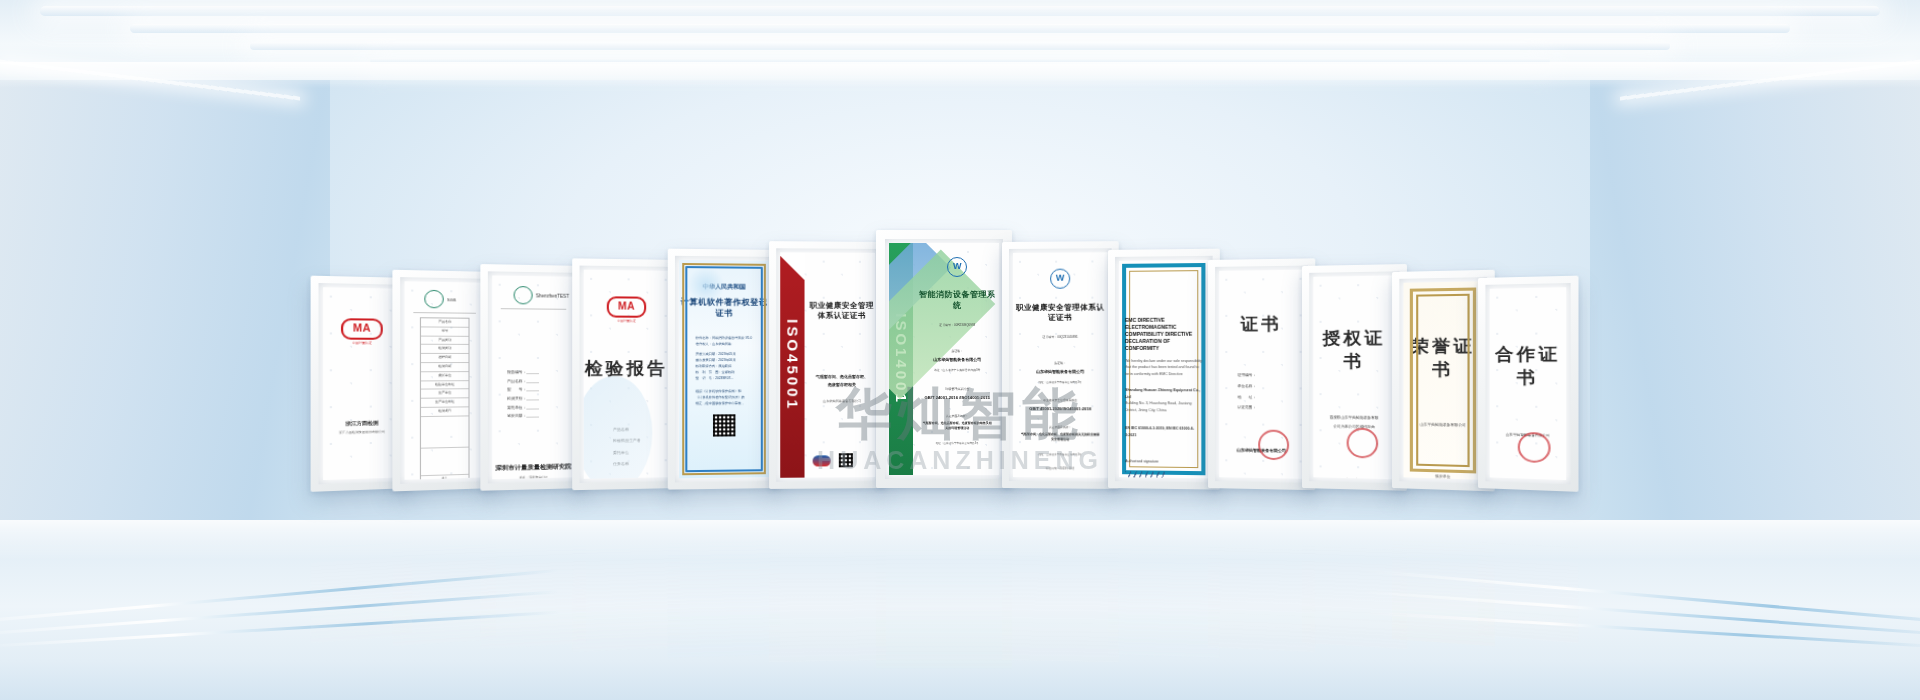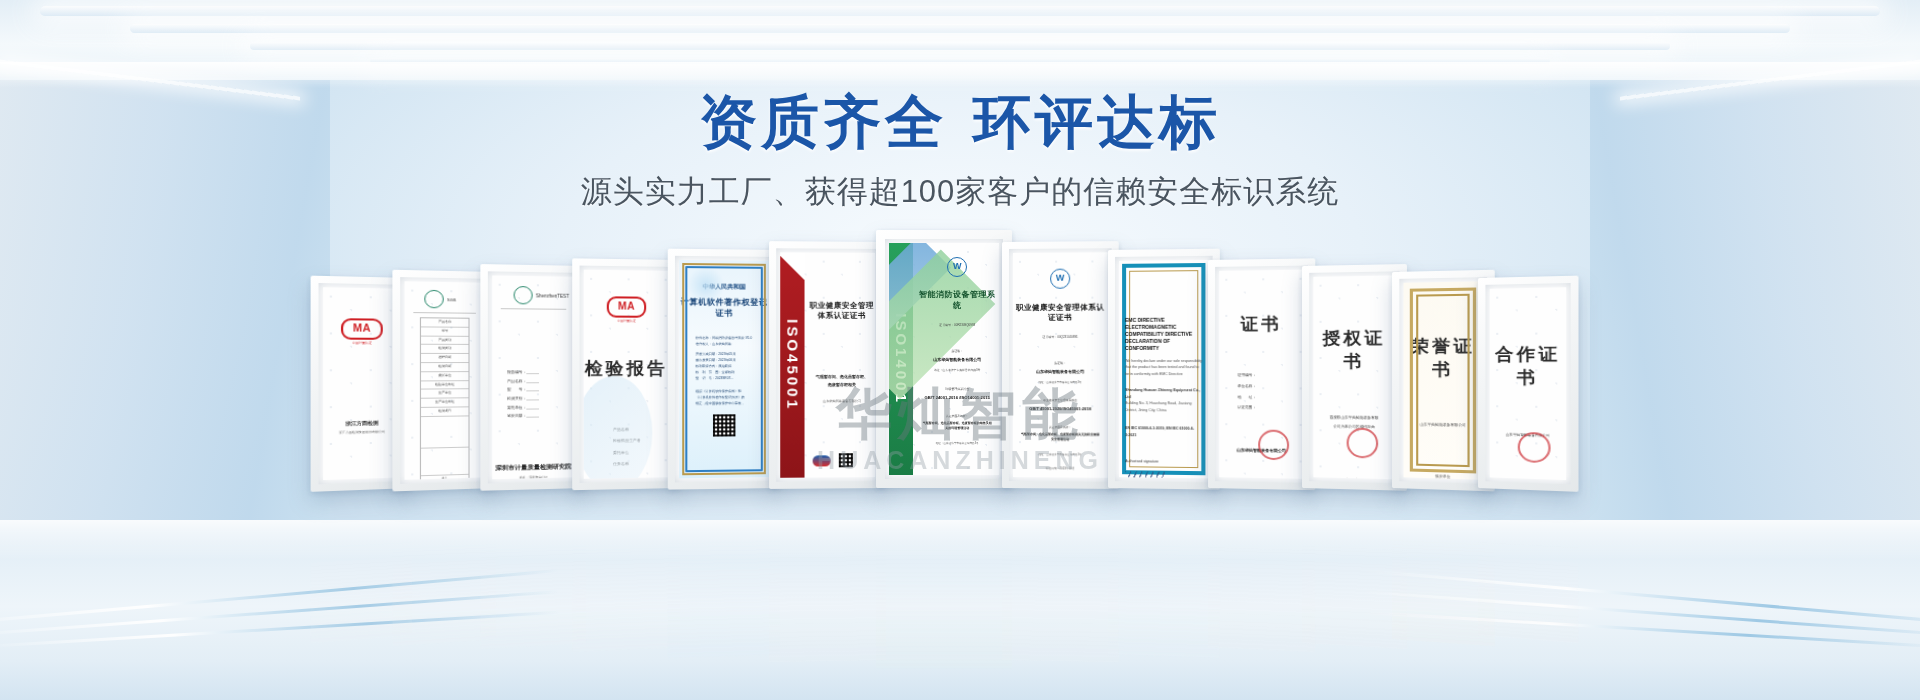--- a/index.html
+++ b/index.html
@@ -160,24 +160,20 @@
     <div class="floor"></div>
     <div class="floor-gloss"></div>
     <div class="floor-line fl1"></div>
     <div class="floor-line fl2"></div>
     <div class="floor-line fl3"></div>
     <div class="floor-line fr1"></div>
     <div class="floor-line fr2"></div>
     <div class="floor-line fr3"></div>
   </div>
 
-  <div class="headline-wrap">
-    <div class="headline"><span>资质齐全</span><span class="gap"></span><span>环评达标</span></div>
-    <div class="subhead">源头实力工厂、获得超100家客户的信赖安全标识系统</div>
-  </div>
 
   <div class="wall">
 
     <div class="cert" style="left:320px;width:92px;height:210px;transform:rotateY(26deg);transform-origin:right center;">
       <div class="inner">
           <div class="paper">
         <div class="wmark"></div>
         <div style="margin-top:30px;">
               <div class="cma">MA</div>
         <div class="cma-sub">中国计量认证</div>

